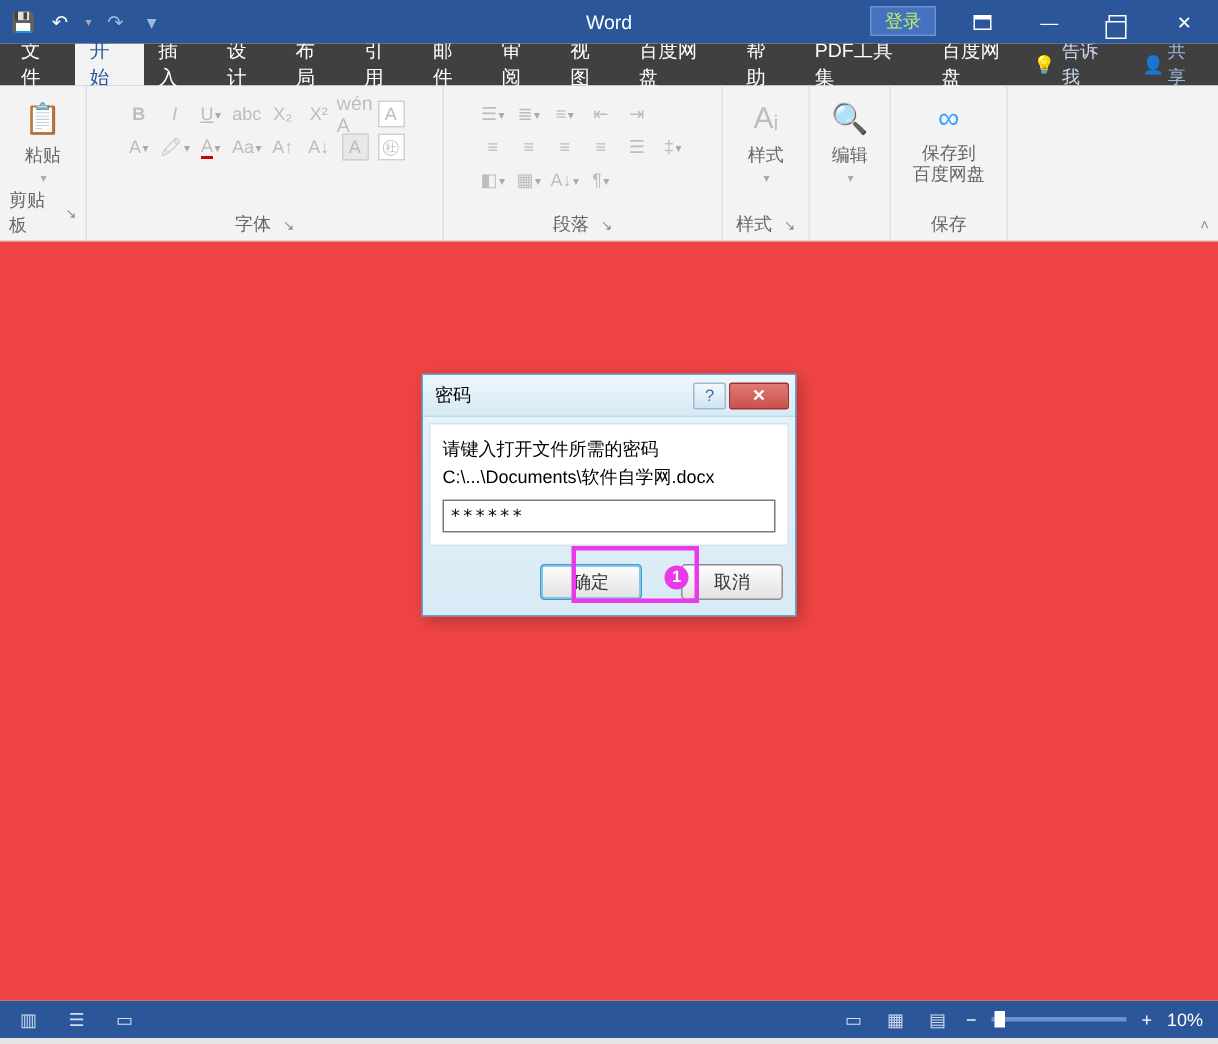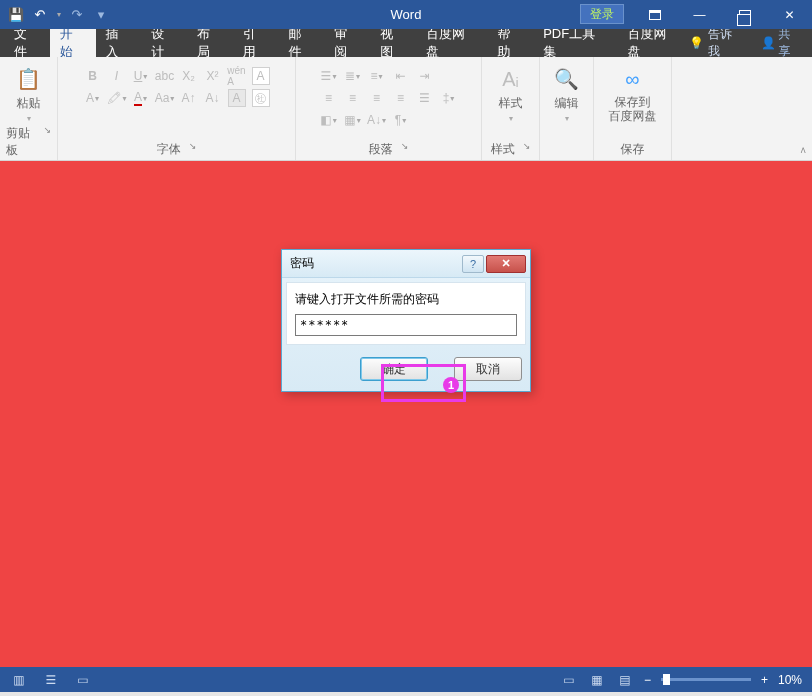--- a/index.html
+++ b/index.html
@@ -19,21 +19,21 @@
   .menu-bar { height: 28px; background:#404040; display:flex; padding-left:4px; color:#fff; font-size:13px; }
   .menu-item { padding: 0 10px; display:flex; align-items:center; cursor:pointer; }
   .menu-item.active { background:#f3f3f3; color:#2b579a; }
   .menu-right { margin-left:auto; display:flex; align-items:center; gap:4px; padding-right:10px;}
   .tell-me { display:flex; align-items:center; gap:4px; color:#cddbf0; font-size:12px; }
   .share { color:#9db9df; font-size:12px; display:flex; align-items:center; gap:2px; margin-left:14px;}
   
   .ribbon { height: 104px; background:#f3f3f3; border-bottom:1px solid #d6d6d6; display:flex; font-size:12px; color:#8a8a8a; position:relative;}
   .group { border-right:1px solid #e0e0e0; display:flex; flex-direction:column; align-items:center; padding:4px 6px 0 6px; }
   .group-body { flex:1; display:flex; gap:4px; align-items:flex-start; }
-  .group-label { font-size:12px; color:#666; padding:2px 0; display:flex; align-items:flex-start; gap:8px; }
+  .group-label { font-size:12px; color:#666; padding:2px 0; display:flex; align-items:center; gap:8px; }
   .launcher { font-size:9px; color:#888; }
   .big-btn { display:flex; flex-direction:column; align-items:center; gap:2px; color:#666; padding:4px 4px 0 4px; }
   .big-icon { width:28px; height:28px; display:flex; align-items:center; justify-content:center; font-size:20px; }
   .rows { display:flex; flex-direction:column; gap:4px; }
   .row { display:flex; align-items:center; gap:6px; }
   .faux { width:18px; height:18px; border:1px solid #d0d0d0; background:#fff; display:flex; align-items:center; justify-content:center; color:#bdbdbd; font-size:12px;}
   .faux.plain { border:none; background:none; }
   .dd { font-size:8px; color:#aaa; margin-left:1px;}
   .muted { color:#bdbdbd; }
   .collapse-btn { position:absolute; right:6px; bottom:4px; font-size:10px; color:#888; }
@@ -136,21 +136,21 @@
           <span class="faux plain">
               <i>I</i>
             </span>
           <span class="faux plain">
               <u>U</u>
               <span class="dd">▾</span>
             </span>
           <span class="faux plain">abc</span>
           <span class="faux plain">X₂</span>
           <span class="faux plain">X²</span>
-          <span class="faux plain" style="font-size:10px;">wén<br>A</span>
+          <span class="faux plain" style="font-size:13px;">wén<br>A</span>
           <span class="faux">A</span>
         </div>
         <div class="row">
           <span class="faux plain">A<span class="dd">▾</span></span>
           <span class="faux plain">🖍<span class="dd">▾</span></span>
           <span class="faux plain">
               <span style="border-bottom:2px solid #c00;">A</span>
               <span class="dd">▾</span>
             </span>
           <span class="faux plain">Aa<span class="dd">▾</span></span>
@@ -245,20 +245,21 @@
   <div class="dialog">
     <div class="dlg-title">
       <span>密码</span>
       <div class="dlg-ctrls">
         <div class="dlg-help">?</div>
         <div class="dlg-close">✕</div>
       </div>
     </div>
     <div class="dlg-body">
       <div>请键入打开文件所需的密码</div>
+      <div style="margin-top:2px;">C:\...\Documents\软件自学网.docx</div>
       <input type="text" class="pwd-input" value="******" style="">
     </div>
     <div class="dlg-btns">
       <div class="dlg-btn primary">确定</div>
       <div class="dlg-btn">取消</div>
     </div>
   </div>
 
   <div class="highlight-box" style="left:381px; top:203px; width:85px; height:38px;"></div>
   <div class="marker" style="left:443px; top:216px;">1</div>

